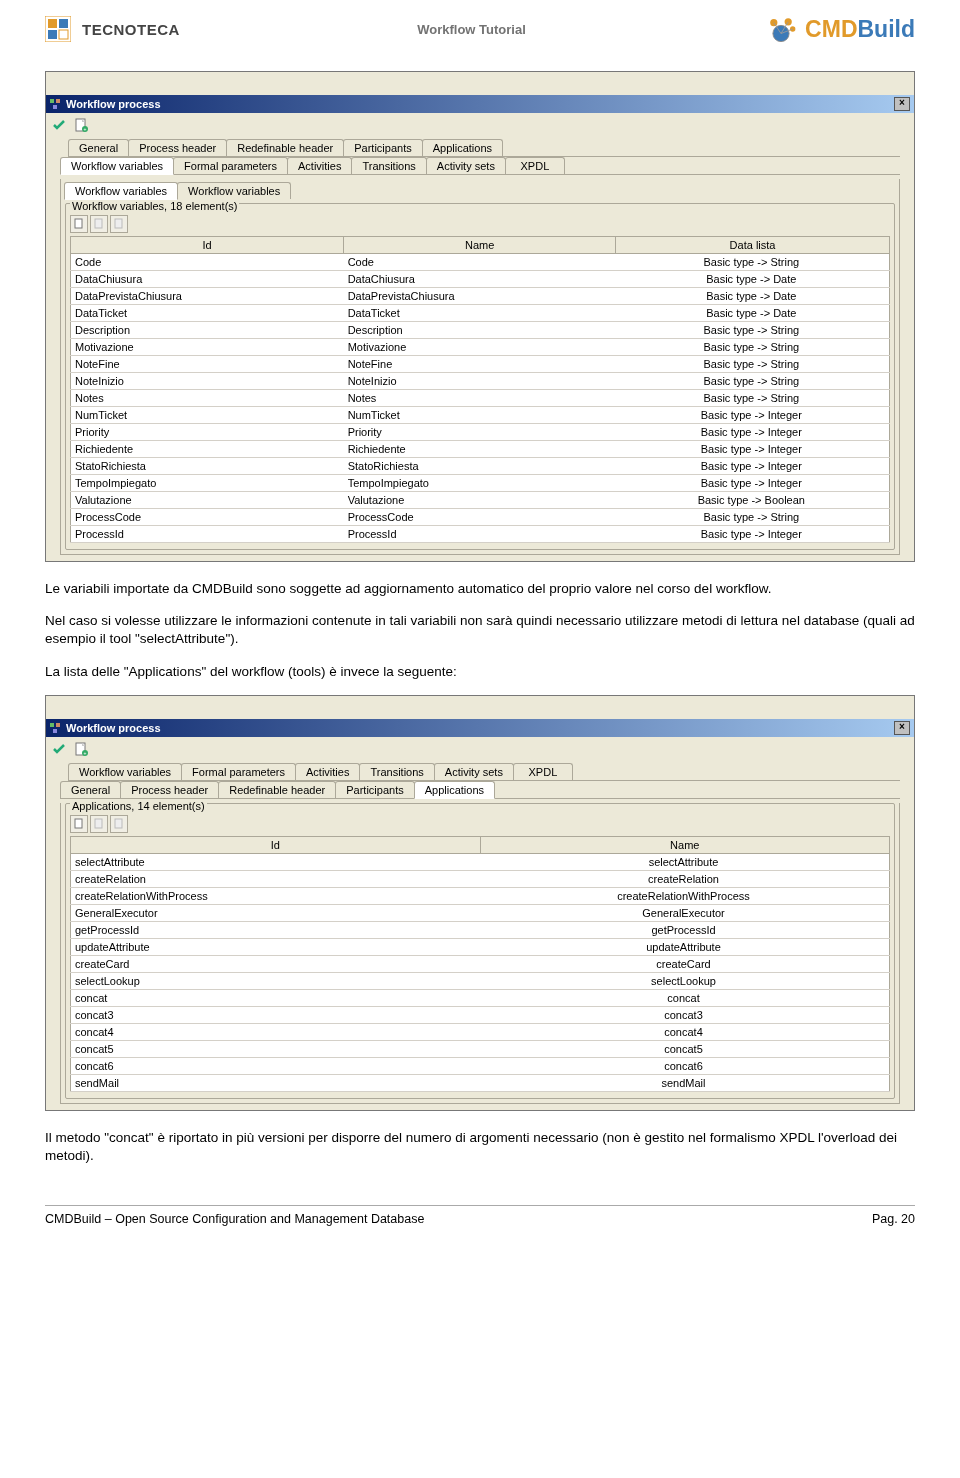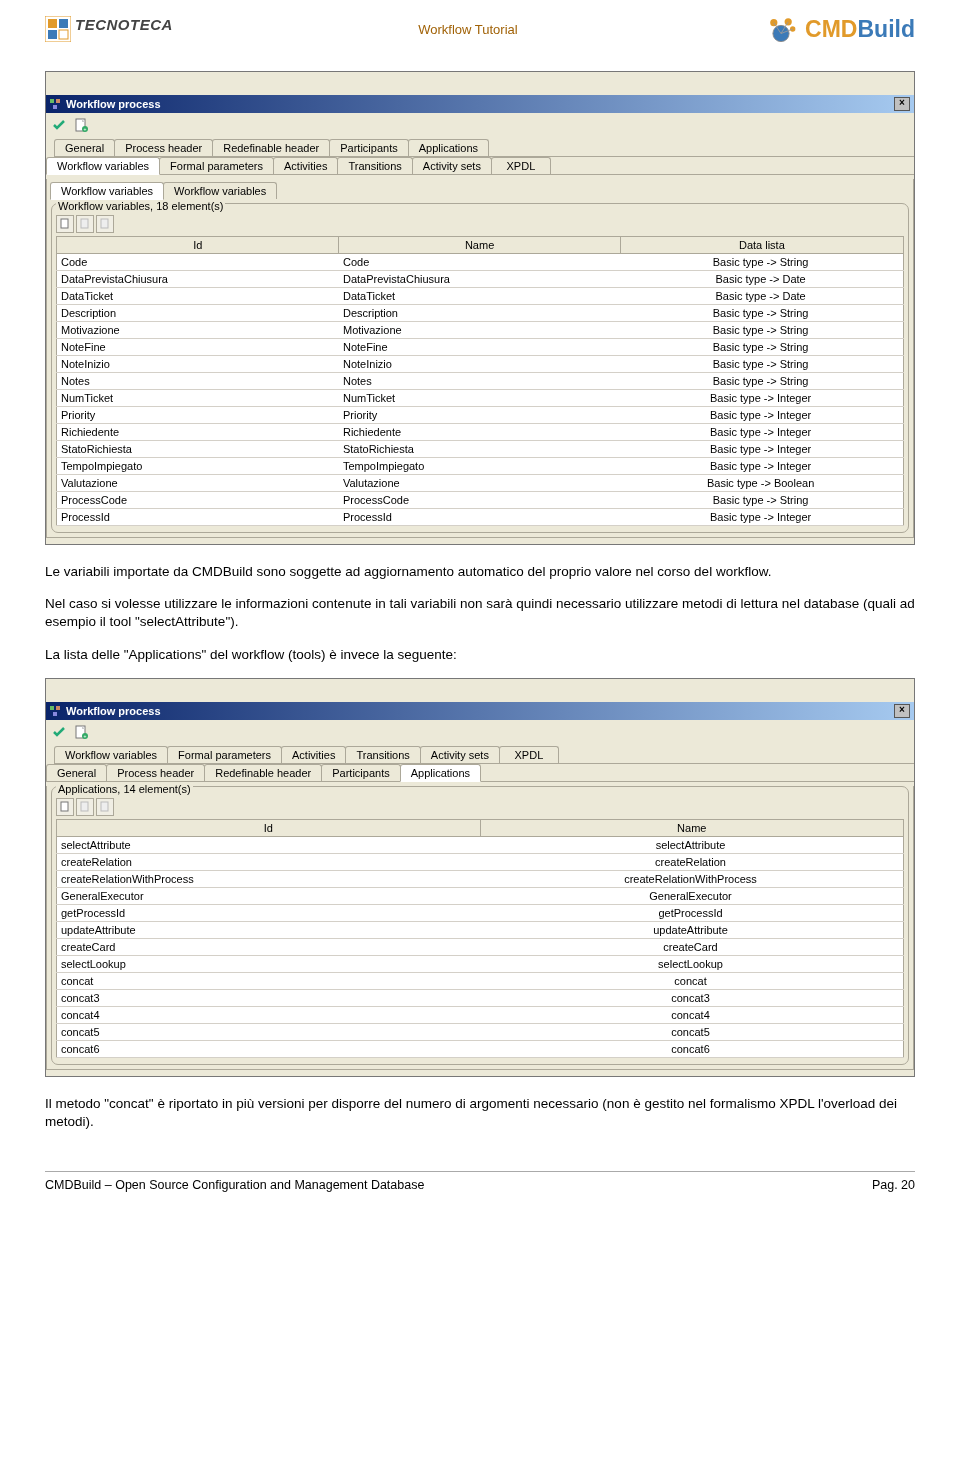--- a/index.html
+++ b/index.html
@@ -12,34 +12,34 @@
     color: #000;
   }
   .header {
     display: flex;
     align-items: center;
     justify-content: space-between;
     margin-bottom: 28px;
   }
   .logo-left {
     display: flex;
-    align-items: flex-start;
-    gap: 4px;
-    font-style: italic;
+    align-items: center;
+    gap: 11px;
   }
   .logo-left svg { display: block; }
   .logo-left-text {
     font-size: 15px;
     font-weight: bold;
     color: #444;
     letter-spacing: 0.5px;
   }
   .header-title {
     font-size: 13px;
-    color: #a16207;
+    color: #737373;
+    font-weight: bold;
   }
   .logo-right {
     display: flex;
     align-items: center;
     gap: 6px;
   }
   .logo-right-text {
     font-size: 23px;
     font-weight: bold;
   }
@@ -77,21 +77,21 @@
   }
   .toolbar {
     padding: 4px 5px 2px;
     display:flex;
     gap:6px;
   }
   .toolbar-icon {
     width:16px; height:16px;
   }
   .tab-area {
-    padding: 4px 0 6px;
+    padding: 4px 14px 6px;
   }
   .tab-row {
     display:flex;
     border-bottom: 1px solid #aca899;
   }
   .tab-row.row0 { margin-left: 8px; }
   .tab {
     background: #ece9d8;
     border: 1px solid #aca899;
     border-bottom: none;
@@ -118,21 +118,21 @@
   .group-panel {
     border: 1px solid #aca899;
     border-top:none;
     background:#ece9d8;
     padding:0;
   }
   .fieldset {
     border:1px solid #aca899;
     margin:4px;
     padding:2px 4px 6px;
-    border-radius:7px;
+    border-radius:2px;
     background:#ece9d8;
   }
   .fieldset-legend {
     font-size:11px;
     color:#000;
     background:#ece9d8;
     padding:0 2px;
     position:relative;
     top:-8px;
     display:inline-block;
@@ -292,20 +292,25 @@
                 <th>Id</th>
                 <th>Name</th>
                 <th>Data lista</th>
               </tr>
             </thead>
             <tbody>
               <tr>
                 <td>Code</td>
                 <td>Code</td>
                 <td>Basic type -&gt; String</td>
+              </tr>
+              <tr>
+                <td>DataChiusura</td>
+                <td>DataChiusura</td>
+                <td>Basic type -&gt; Date</td>
               </tr>
               <tr>
                 <td>DataPrevistaChiusura</td>
                 <td>DataPrevistaChiusura</td>
                 <td>Basic type -&gt; Date</td>
               </tr>
               <tr>
                 <td>DataTicket</td>
                 <td>DataTicket</td>
                 <td>Basic type -&gt; Date</td>
@@ -498,20 +503,24 @@
                 <td>concat4</td>
               </tr>
               <tr>
                 <td>concat5</td>
                 <td>concat5</td>
               </tr>
               <tr>
                 <td>concat6</td>
                 <td>concat6</td>
               </tr>
+              <tr>
+                <td>sendMail</td>
+                <td>sendMail</td>
+              </tr>
             </tbody>
           </table>
     </div>
     </div>
   </div>
 </div>
 
 <p class="body-text">Il metodo "concat" è riportato in più versioni per disporre del numero di argomenti necessario (non è gestito nel formalismo XPDL l'overload dei metodi).</p>
 
 <div class="footer">

